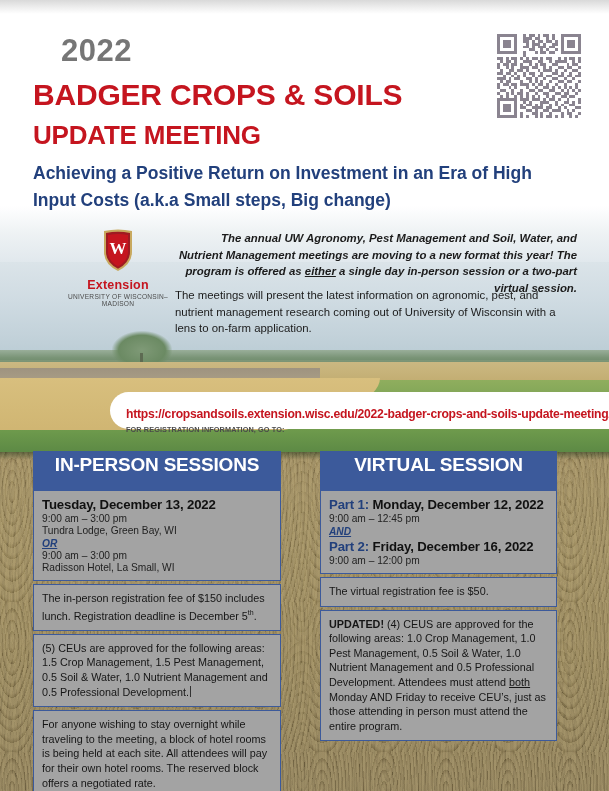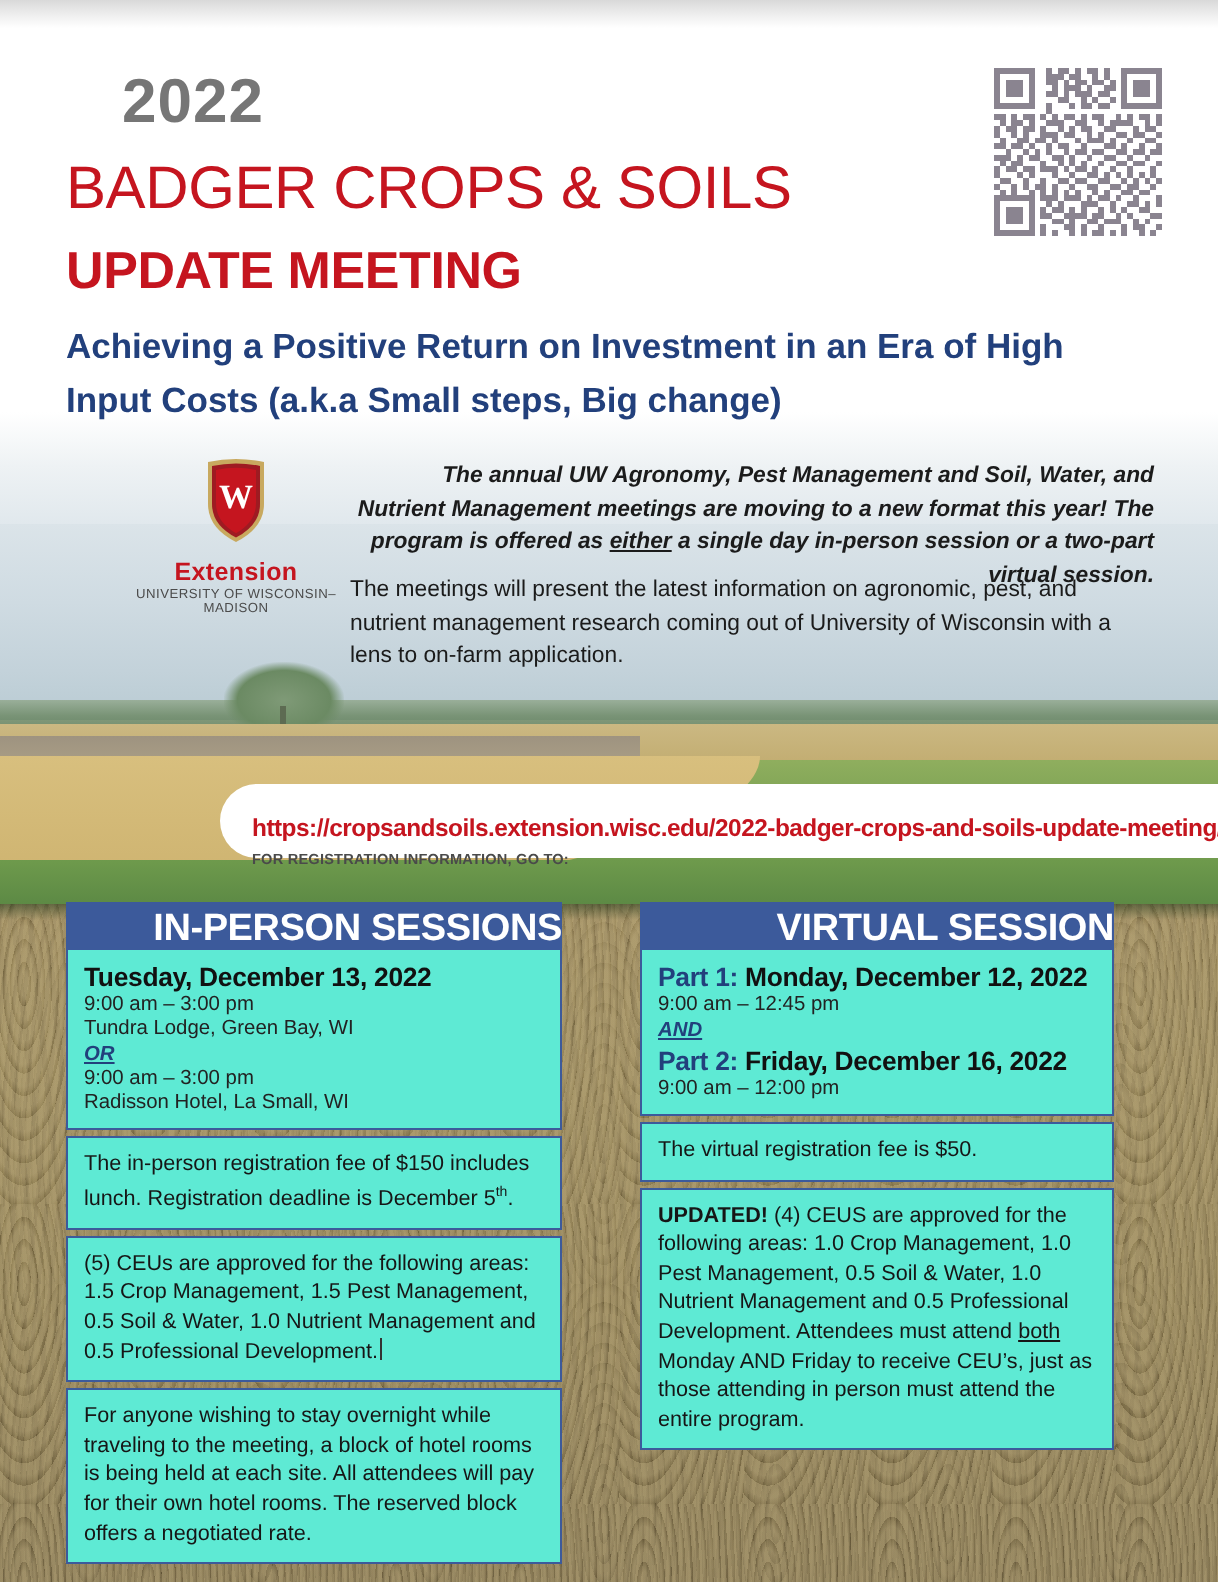--- a/index.html
+++ b/index.html
@@ -46,21 +46,21 @@
     background:
       repeating-radial-gradient(ellipse 5px 16px at 12px 40px,rgba(203,186,141,.40) 0 40%,rgba(203,186,141,0) 70%),
       repeating-radial-gradient(ellipse 4px 14px at 44px 120px,rgba(186,168,123,.30) 0 40%,rgba(186,168,123,0) 72%);
     background-size:62px 150px,86px 190px;opacity:.9;}
   .bg-dark-shade{position:absolute;left:0;top:452px;width:609px;height:8px;
     background:linear-gradient(180deg,rgba(40,60,30,.55) 0%,rgba(40,60,30,0) 100%);}
 
   
   .hdr{position:absolute;z-index:3;}
   .year{left:34px;top:33px;font-size:31px;font-weight:bold;color:#767676;letter-spacing:.5px;margin-left:27px;}
-  .title1{left:33px;top:78px;font-size:30px;font-weight:normal;color:#c5151f;letter-spacing:-.2px;white-space:nowrap;}
+  .title1{left:33px;top:78px;font-size:30px;font-weight:bold;color:#c5151f;letter-spacing:-.2px;white-space:nowrap;}
   .title2{left:33px;top:120px;font-size:26px;font-weight:bold;color:#c5151f;letter-spacing:-.2px;white-space:nowrap;}
   .subtitle{left:33px;top:160px;width:500px;font-size:17.5px;font-weight:600;color:#22407c;line-height:27px;}
 
   
   .qr{position:absolute;left:497px;top:34px;width:84px;height:84px;z-index:3;}
 
   
   .crest-wrap{position:absolute;left:63px;top:228px;width:110px;height:72px;z-index:3;text-align:center;}
   .crest{width:36px;height:44px;margin:0 auto;position:relative;}
   .crest-ext{font-size:12.5px;color:#c5151f;font-weight:600;margin-top:2px;letter-spacing:.2px;}
@@ -79,23 +79,23 @@
     box-shadow:0 0 0 0 #fff;}
   .reg-label{position:absolute;left:16px;top:5px;font-size:7.3px;color:#4a4a4a;
     letter-spacing:.1px;font-weight:600;margin-top:28px;}
   .reg-url{position:absolute;left:16px;top:15px;font-size:12.2px;font-weight:bold;color:#c5151f;
     letter-spacing:-.25px;white-space:nowrap;}
 
   
   .col{position:absolute;z-index:3;}
   .col-left{left:33px;top:451px;width:248px;}
   .col-right{left:320px;top:451px;width:237px;}
-  .col-head{height:24px;background:#3c5a9b;color:#ffffff;text-align:right;
+  .col-head{height:40px;background:#3c5a9b;color:#ffffff;text-align:center;
     font-size:19px;font-weight:bold;line-height:28px;letter-spacing:-.2px;}
-  .box{background:#5eead4;border:1px solid #3c5a9b;margin-top:3px;
+  .box{background:#a3a3a3;border:1px solid #3c5a9b;margin-top:3px;
     padding:6px 8px 7px 8px;box-sizing:border-box;}
   .box.first{margin-top:0;border-top:none;}
   .d-title{font-size:13.2px;font-weight:bold;color:#111;letter-spacing:-.15px;}
   .d-sub{font-size:10.2px;color:#222;margin-top:1px;}
   .d-or{font-size:10.2px;font-weight:bold;color:#22407c;text-decoration:underline;margin-top:2px;font-style:italic;}
   .d-title .pt{color:#22407c;}
   .body-txt{font-size:10.8px;color:#161616;line-height:14.6px;}
   .body-txt b{font-weight:bold;}
   .body-txt u{text-decoration:underline;}
   sup{font-size:7px;vertical-align:super;}

